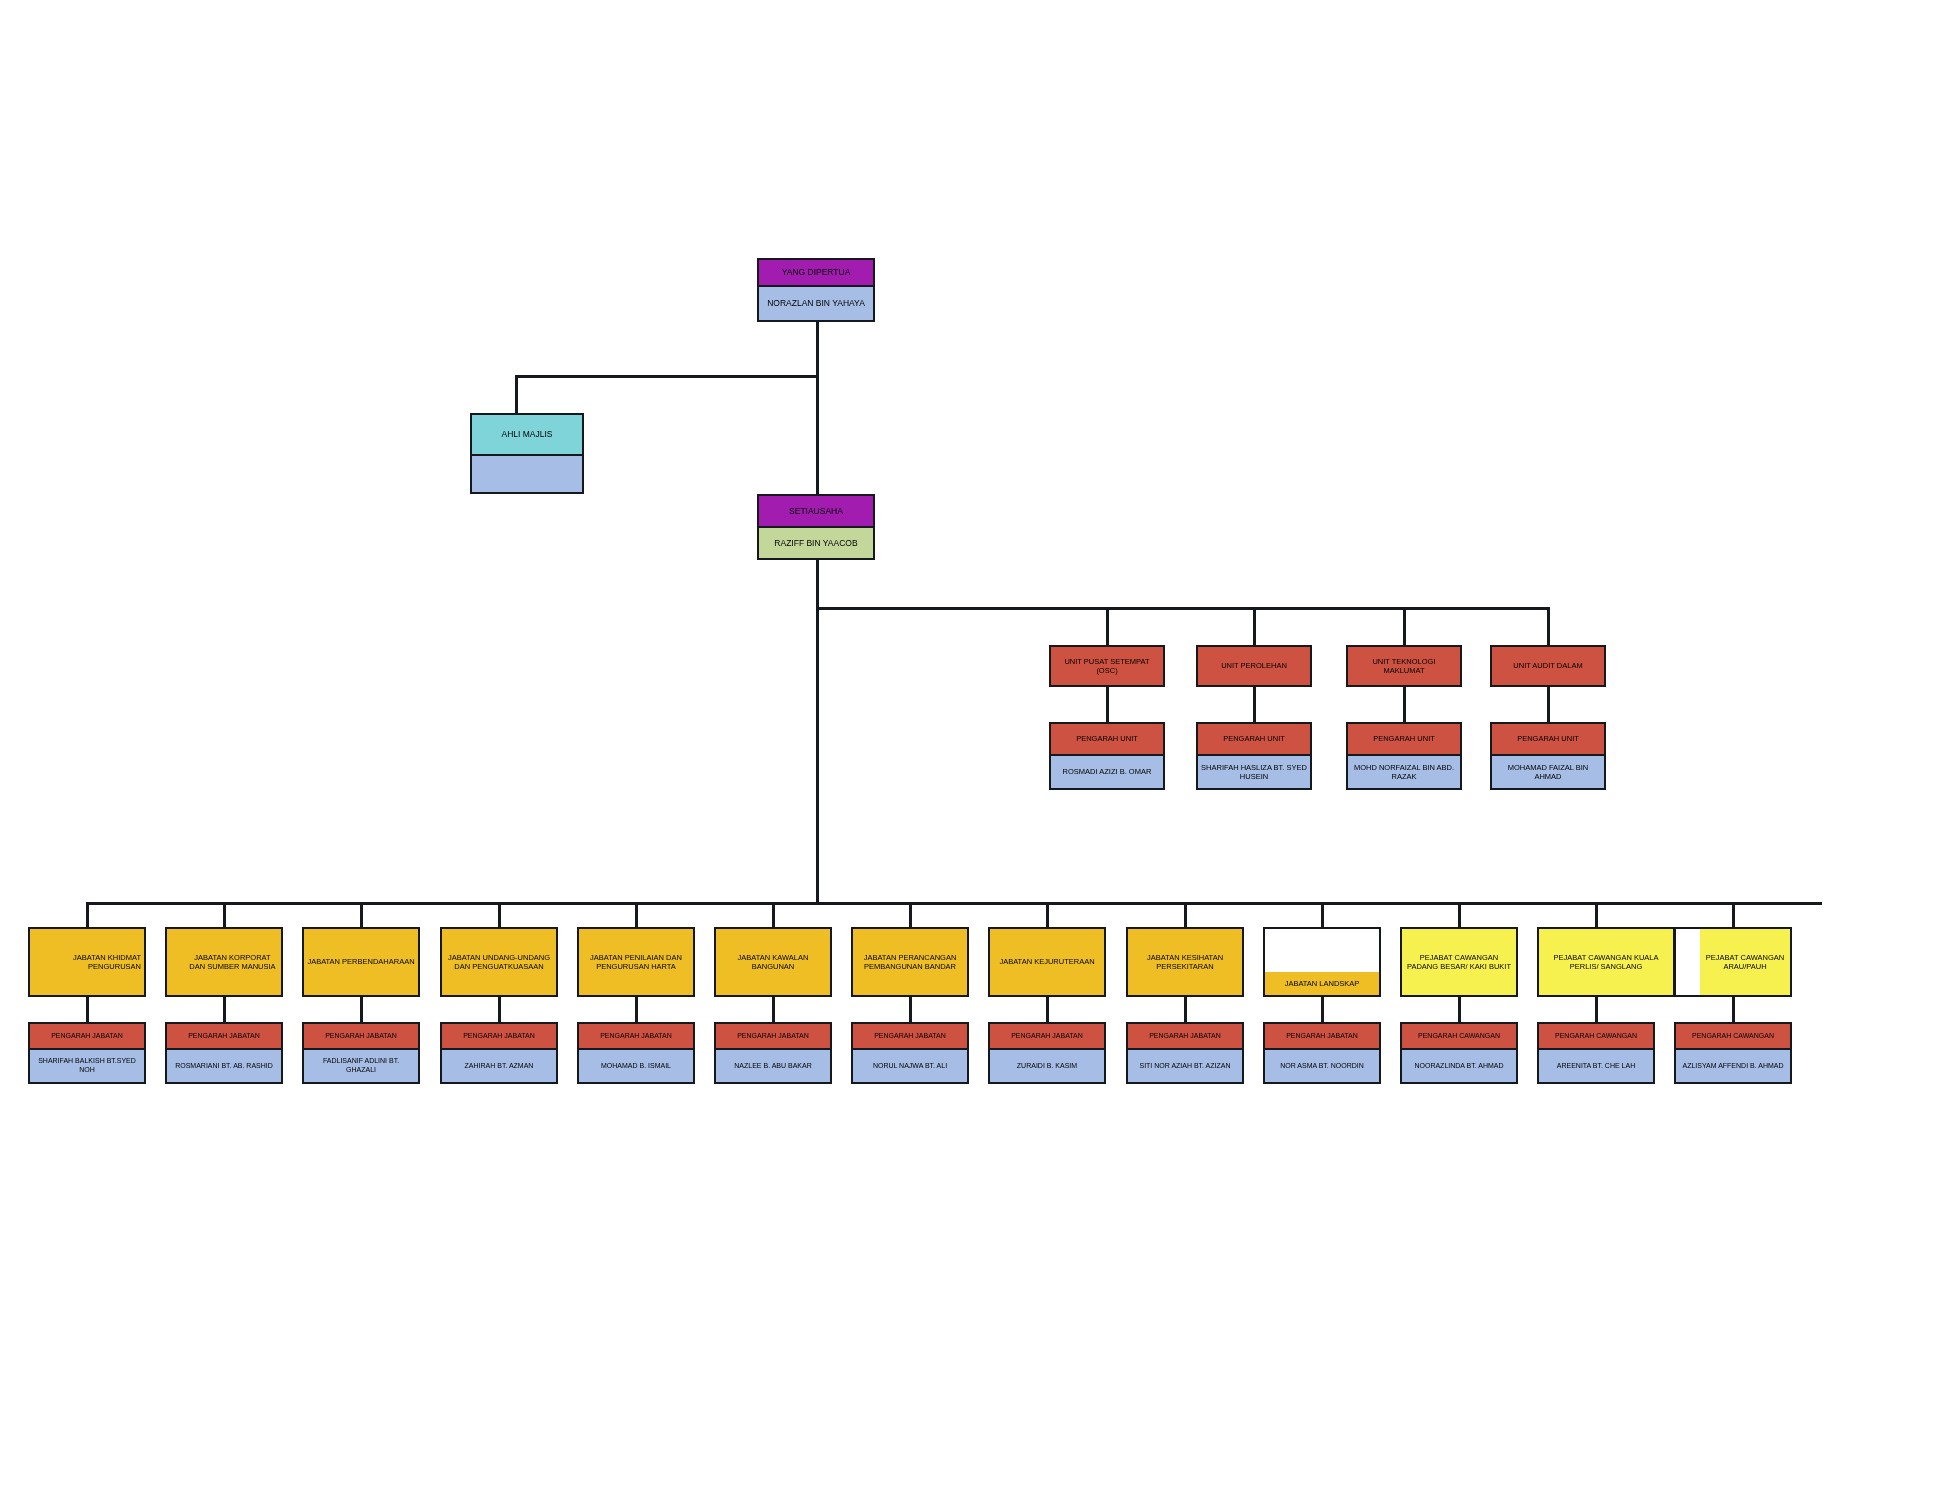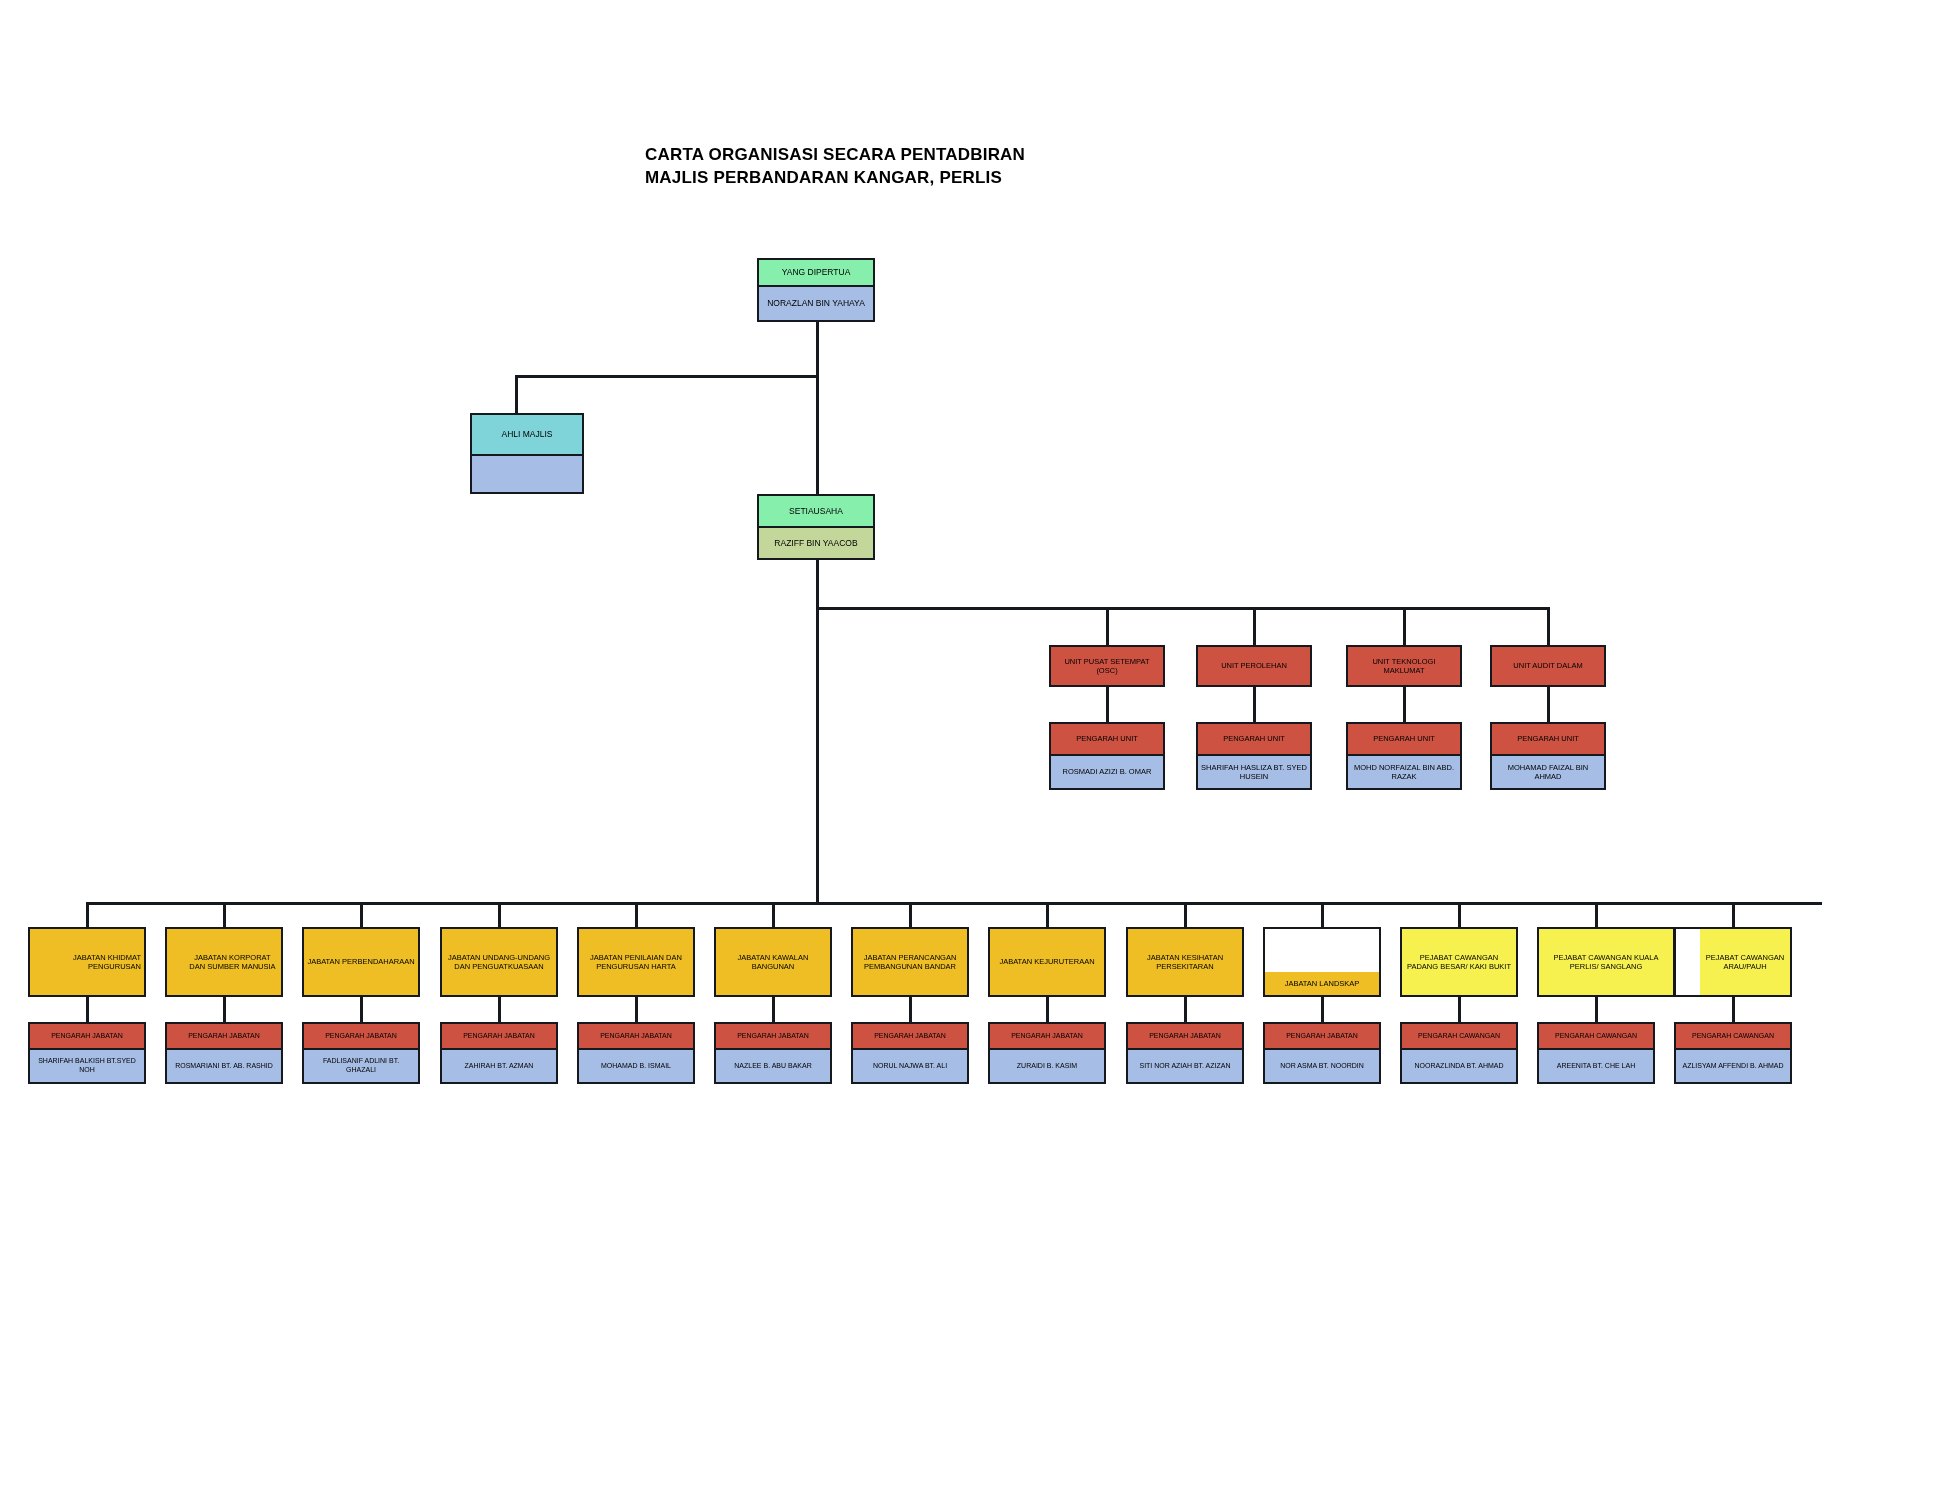--- a/index.html
+++ b/index.html
@@ -53,21 +53,21 @@
     line-height: 1.25;
     padding: 2px 3px;
     overflow: hidden;
   }
   .node .hdr {
     border-bottom: 2.5px solid #15181d;
   }
   .node .bdy:last-child { }
 
   
-  .hdr-orange { background: #86efac; }
+  .hdr-orange { background: #a21caf; }
   .hdr-teal   { background: #7fd4da; }
   .hdr-red    { background: #cd5242; }
   .hdr-gold   { background: #eebe24; }
   .hdr-yellow { background: #f7f150; }
 
   .bdy-blue   { background: #a6bde6; }
   .bdy-green  { background: #c4d79b; }
 
   
   .line {
@@ -76,22 +76,20 @@
     z-index: 1;
   }
   .vline { width: 3px; }
   .hline { height: 3px; }
 </style>
 </head>
 <body>
 
 <div id="chart-root">
 
-  <div class="chart-title">CARTA ORGANISASI SECARA PENTADBIRAN
-MAJLIS PERBANDARAN KANGAR, PERLIS</div>
 
   <div class="line vline" style="left:816px; top:322px; height:184px;"></div>
 
   <div class="line hline" style="left:515px; top:375px; width:304px;"></div>
   <div class="line vline" style="left:515px; top:375px; height:38px;"></div>
 
   <div class="line vline" style="left:816px; top:560px; height:345px;"></div>
 
   <div class="line hline" style="left:816px; top:607px; width:732px;"></div>
 

